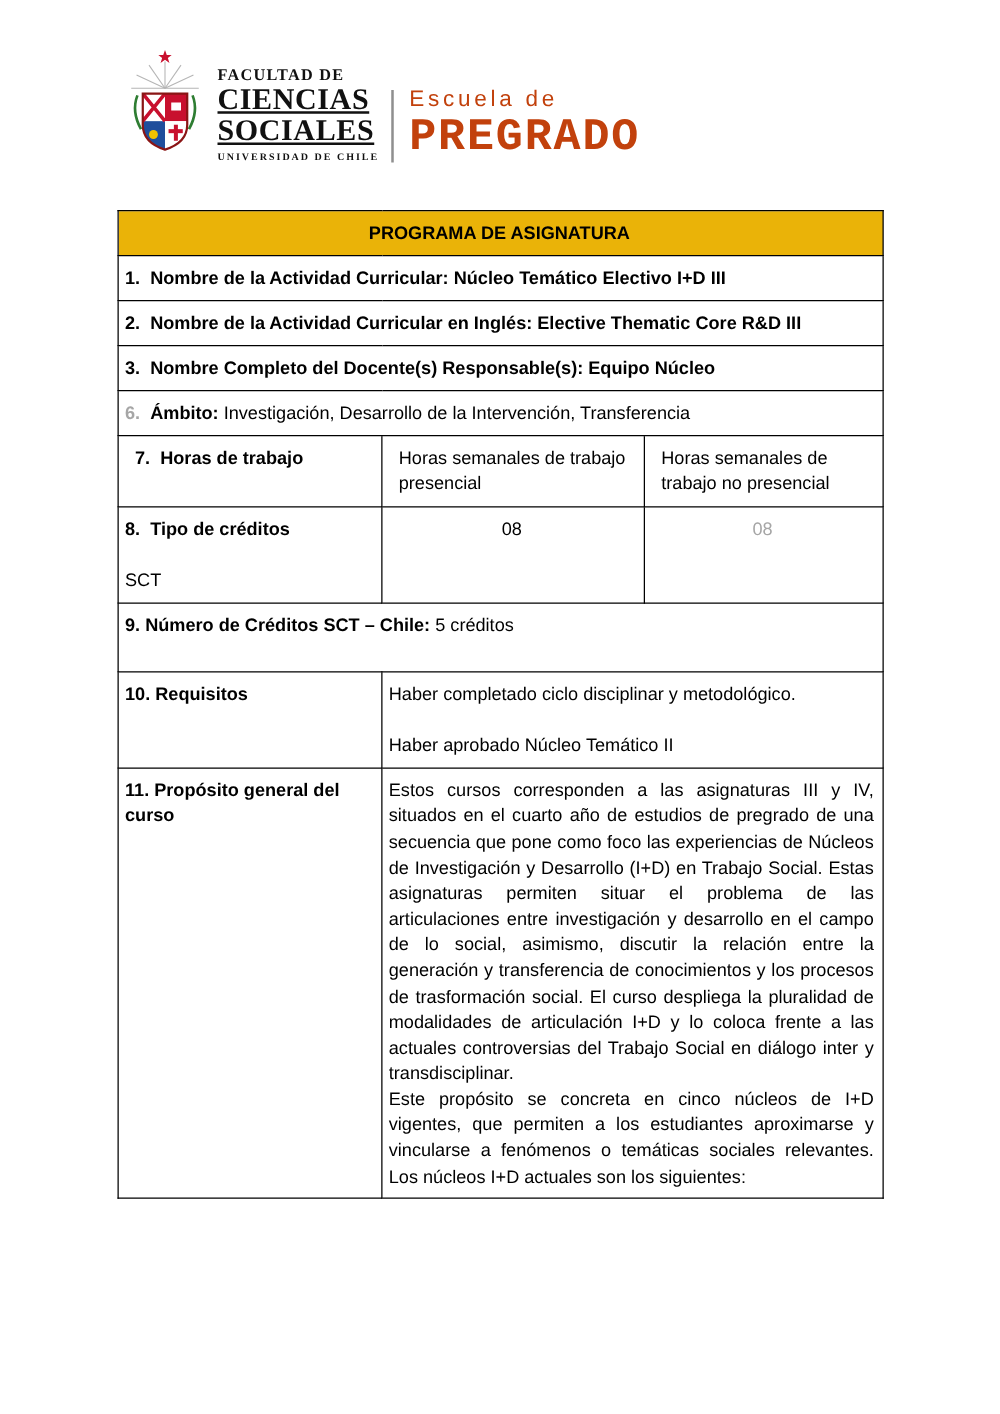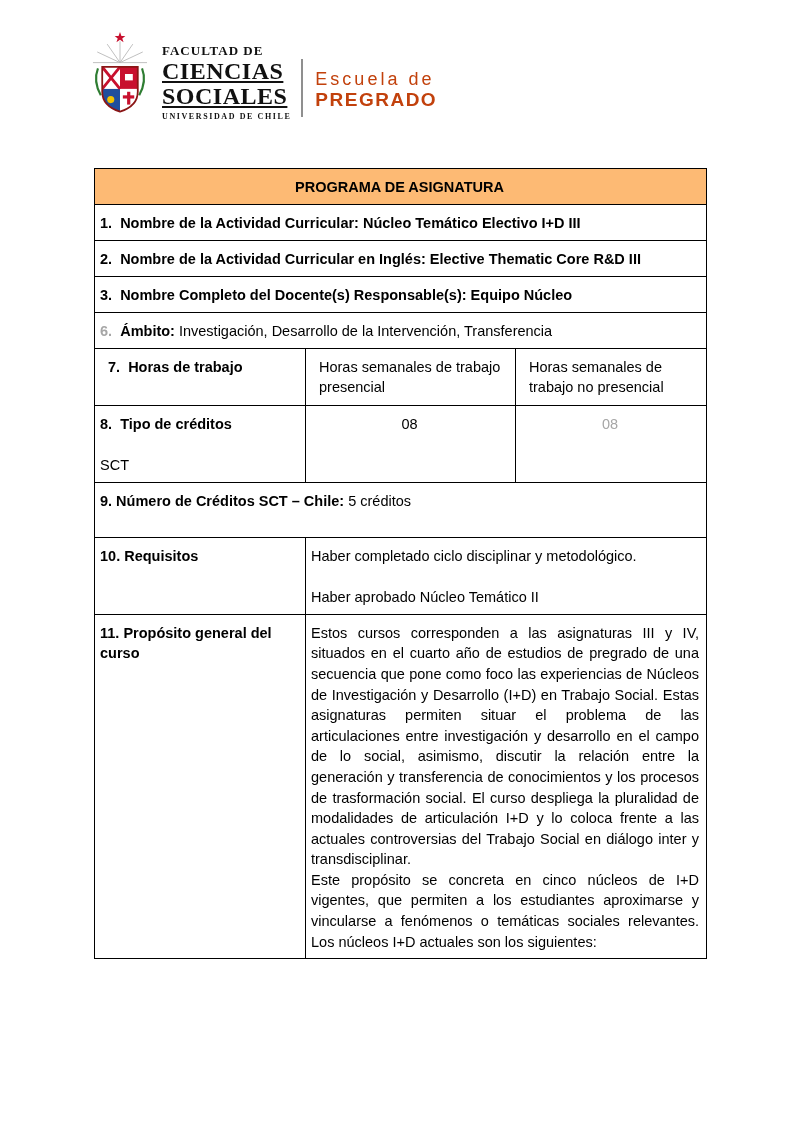--- a/index.html
+++ b/index.html
@@ -2,38 +2,38 @@
 <html><head>
 <meta charset="utf-8">
 <style>
   html,body { margin:0; padding:0; }
   body {
     width:800px; height:1131px; background:#ffffff; color:#000;
     font-family:"Liberation Sans", sans-serif;
     position:relative; overflow:hidden;
   }
   
-  .header { display:flex; align-items:center; padding:16px 0 0 88px; height:130px; box-sizing:border-box; }
+  .header { display:flex; align-items:flex-end; padding:16px 0 0 88px; height:130px; box-sizing:border-box;margin-left:12px; }
   .crest { width:64px; height:96px; margin-top:2px; }
   .fac-block { margin-left:10px; padding-top:18px; font-family:"Liberation Serif", serif; color:#111; }
   .fac-small { font-size:13px; font-weight:bold; letter-spacing:1px; }
   .fac-big   { font-size:24px; font-weight:bold; line-height:1.02; letter-spacing:.5px;text-decoration:underline; }
   .fac-univ  { font-size:8px; font-weight:bold; letter-spacing:1.6px; margin-top:4px; }
   .divider   { width:0; border-left:2px solid #8f8f8f; height:58px; margin:30px 0 0 10px; }
   .school-block { margin-left:12px; padding-top:34px; color:#c2410c; }
   .school-top   { font-size:18px; letter-spacing:3px; }
-  .school-bottom{ font-size:19px; font-weight:bold; letter-spacing:1.5px; line-height:1.1; }
+  .school-bottom{ font-size:36px; font-weight:bold; letter-spacing:1.5px; line-height:1.1;font-family:Liberation Mono, monospace; }
   
   table.doc { border-collapse:collapse; width:612px; margin:38px 0 0 94px; table-layout:fixed; }
   table.doc td {
     border:1px solid #000; padding:8px 7px 6px 5px;
     font-size:14.5px; line-height:1.42; vertical-align:top;
     overflow:hidden;
   }
-  .title-cell { background:#fdba74; text-align:center; font-weight:bold; padding-top:8px; padding-bottom:8px; }
+  .title-cell { background:#eab308; text-align:center; font-weight:bold; padding-top:8px; padding-bottom:8px; }
   .b { font-weight:bold; }
   .gray { color:#a6a6a6; }
   .center { text-align:center; }
   .justify { text-align:justify; line-height:1.42; }
   tr.h38 td { height:21px; }
   tr.h56 td { height:40px; }
   tr.h57 td { height:42px;padding-left:13px; }
   tr.h73 td { height:58px; }
   tr.h55 td { height:40px; }
   tr.h330 td { height:314px; }

